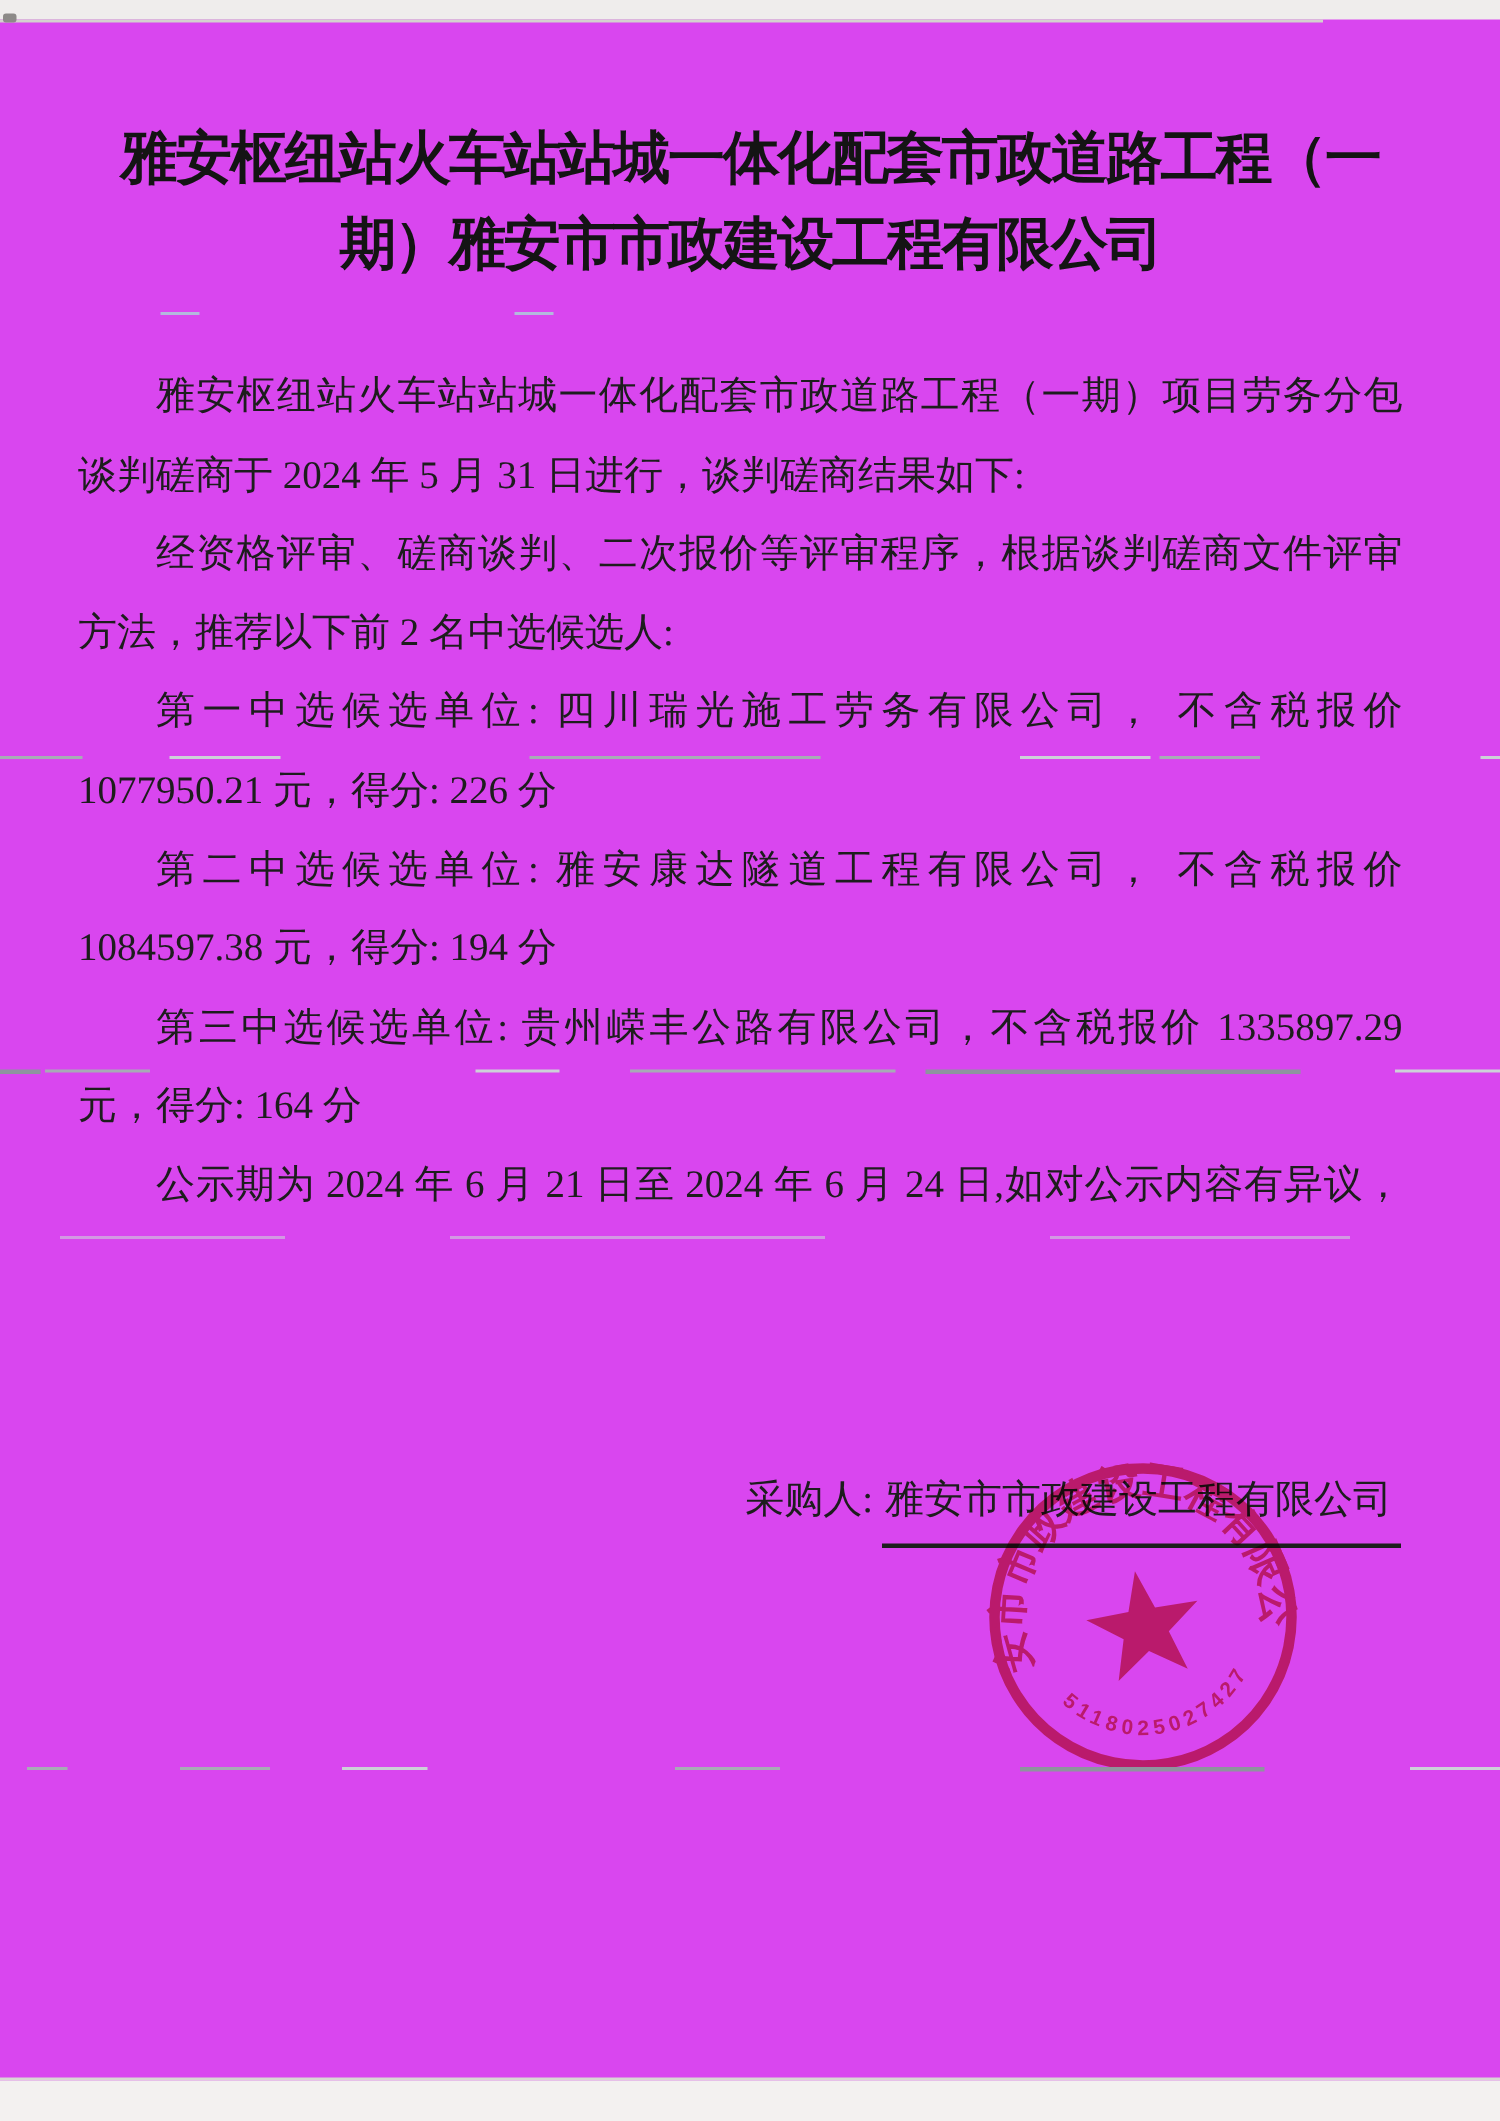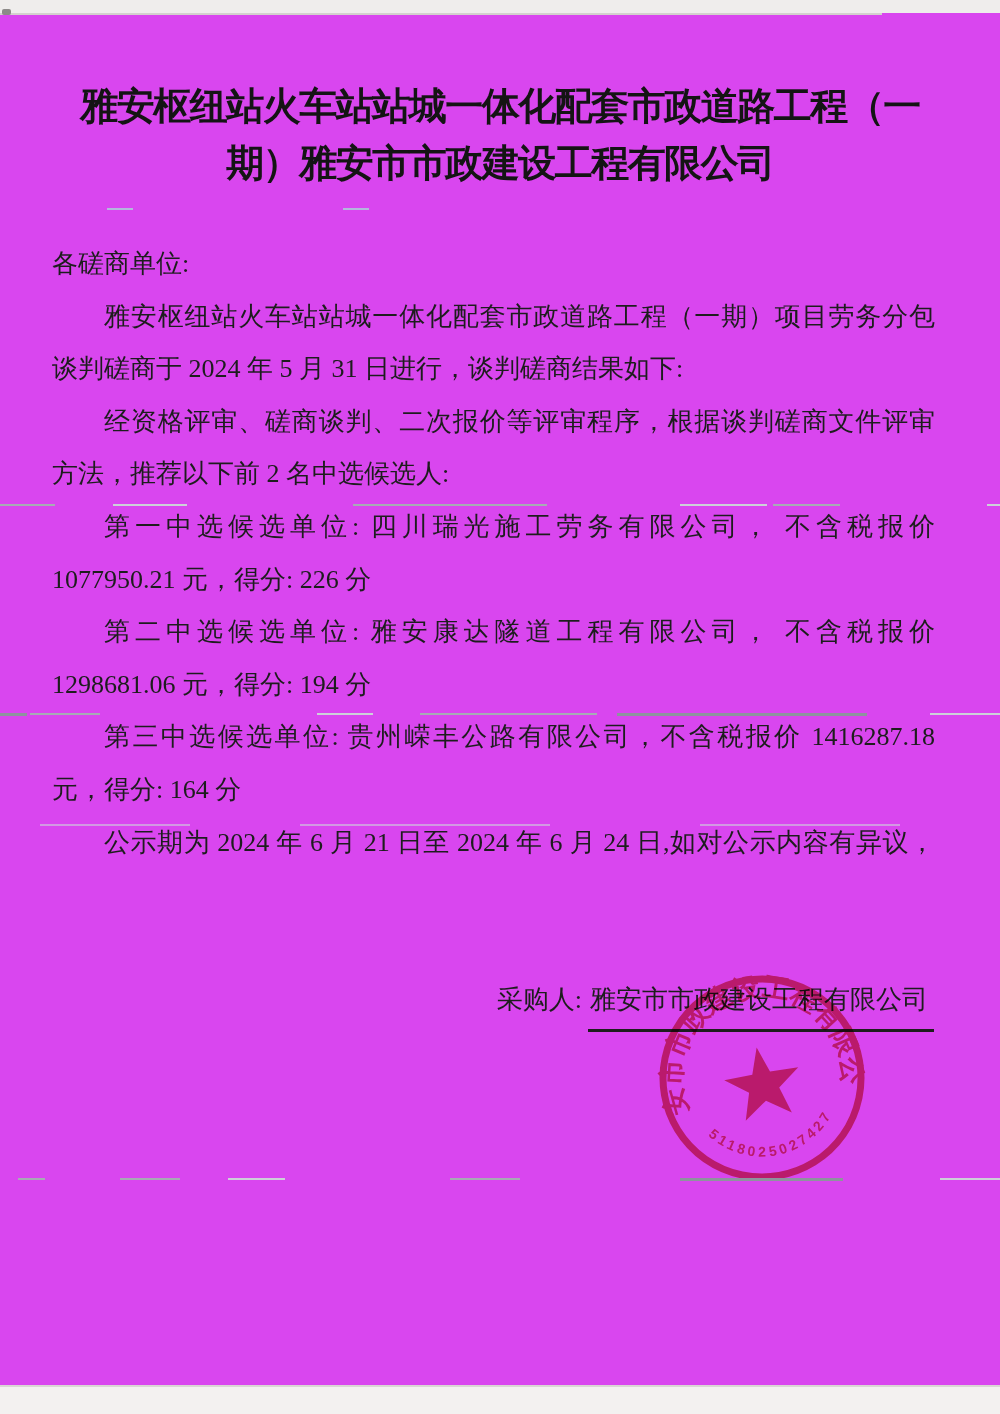--- a/index.html
+++ b/index.html
@@ -46,30 +46,29 @@
 
   <div class="title">
     <div>雅安枢纽站火车站站城一体化配套市政道路工程（一</div>
     <div>期）雅安市市政建设工程有限公司</div>
   </div>
 
   <div class="art blue" style="left:107px;top:208px;width:26px;"></div>
   <div class="art blue" style="left:343px;top:208px;width:26px;"></div>
 
   <div class="doc-body">
-      <div class="bline">各磋商单位:</div>
       <div class="bline fill ind">雅安枢纽站火车站站城一体化配套市政道路工程（一期）项目劳务分包</div>
       <div class="bline">谈判磋商于 2024 年 5 月 31 日进行，谈判磋商结果如下:</div>
       <div class="bline fill ind">经资格评审、磋商谈判、二次报价等评审程序，根据谈判磋商文件评审</div>
       <div class="bline">方法，推荐以下前 2 名中选候选人:</div>
       <div class="bline fill ind">第一中选候选单位: 四川瑞光施工劳务有限公司， 不含税报价</div>
       <div class="bline">1077950.21 元，得分: 226 分</div>
       <div class="bline fill ind">第二中选候选单位: 雅安康达隧道工程有限公司， 不含税报价</div>
-      <div class="bline">1298681.06 元，得分: 194 分</div>
-      <div class="bline fill ind">第三中选候选单位: 贵州嵘丰公路有限公司，不含税报价 1416287.18</div>
+      <div class="bline">1084597.38 元，得分: 194 分</div>
+      <div class="bline fill ind">第三中选候选单位: 贵州嵘丰公路有限公司，不含税报价 1335897.29</div>
       <div class="bline">元，得分: 164 分</div>
       <div class="bline fill ind">公示期为 2024 年 6 月 21 日至 2024 年 6 月 24 日,如对公示内容有异议，</div>
     </div>
 
   <div class="art" style="left:0;top:504px;width:55px;"></div>
   <div class="art faint" style="left:113px;top:504px;width:74px;"></div>
   <div class="art" style="left:353px;top:504px;width:194px;"></div>
   <div class="art faint" style="left:680px;top:504px;width:87px;"></div>
   <div class="art" style="left:773px;top:504px;width:67px;"></div>
   <div class="art faint" style="left:987px;top:504px;width:13px;"></div>

